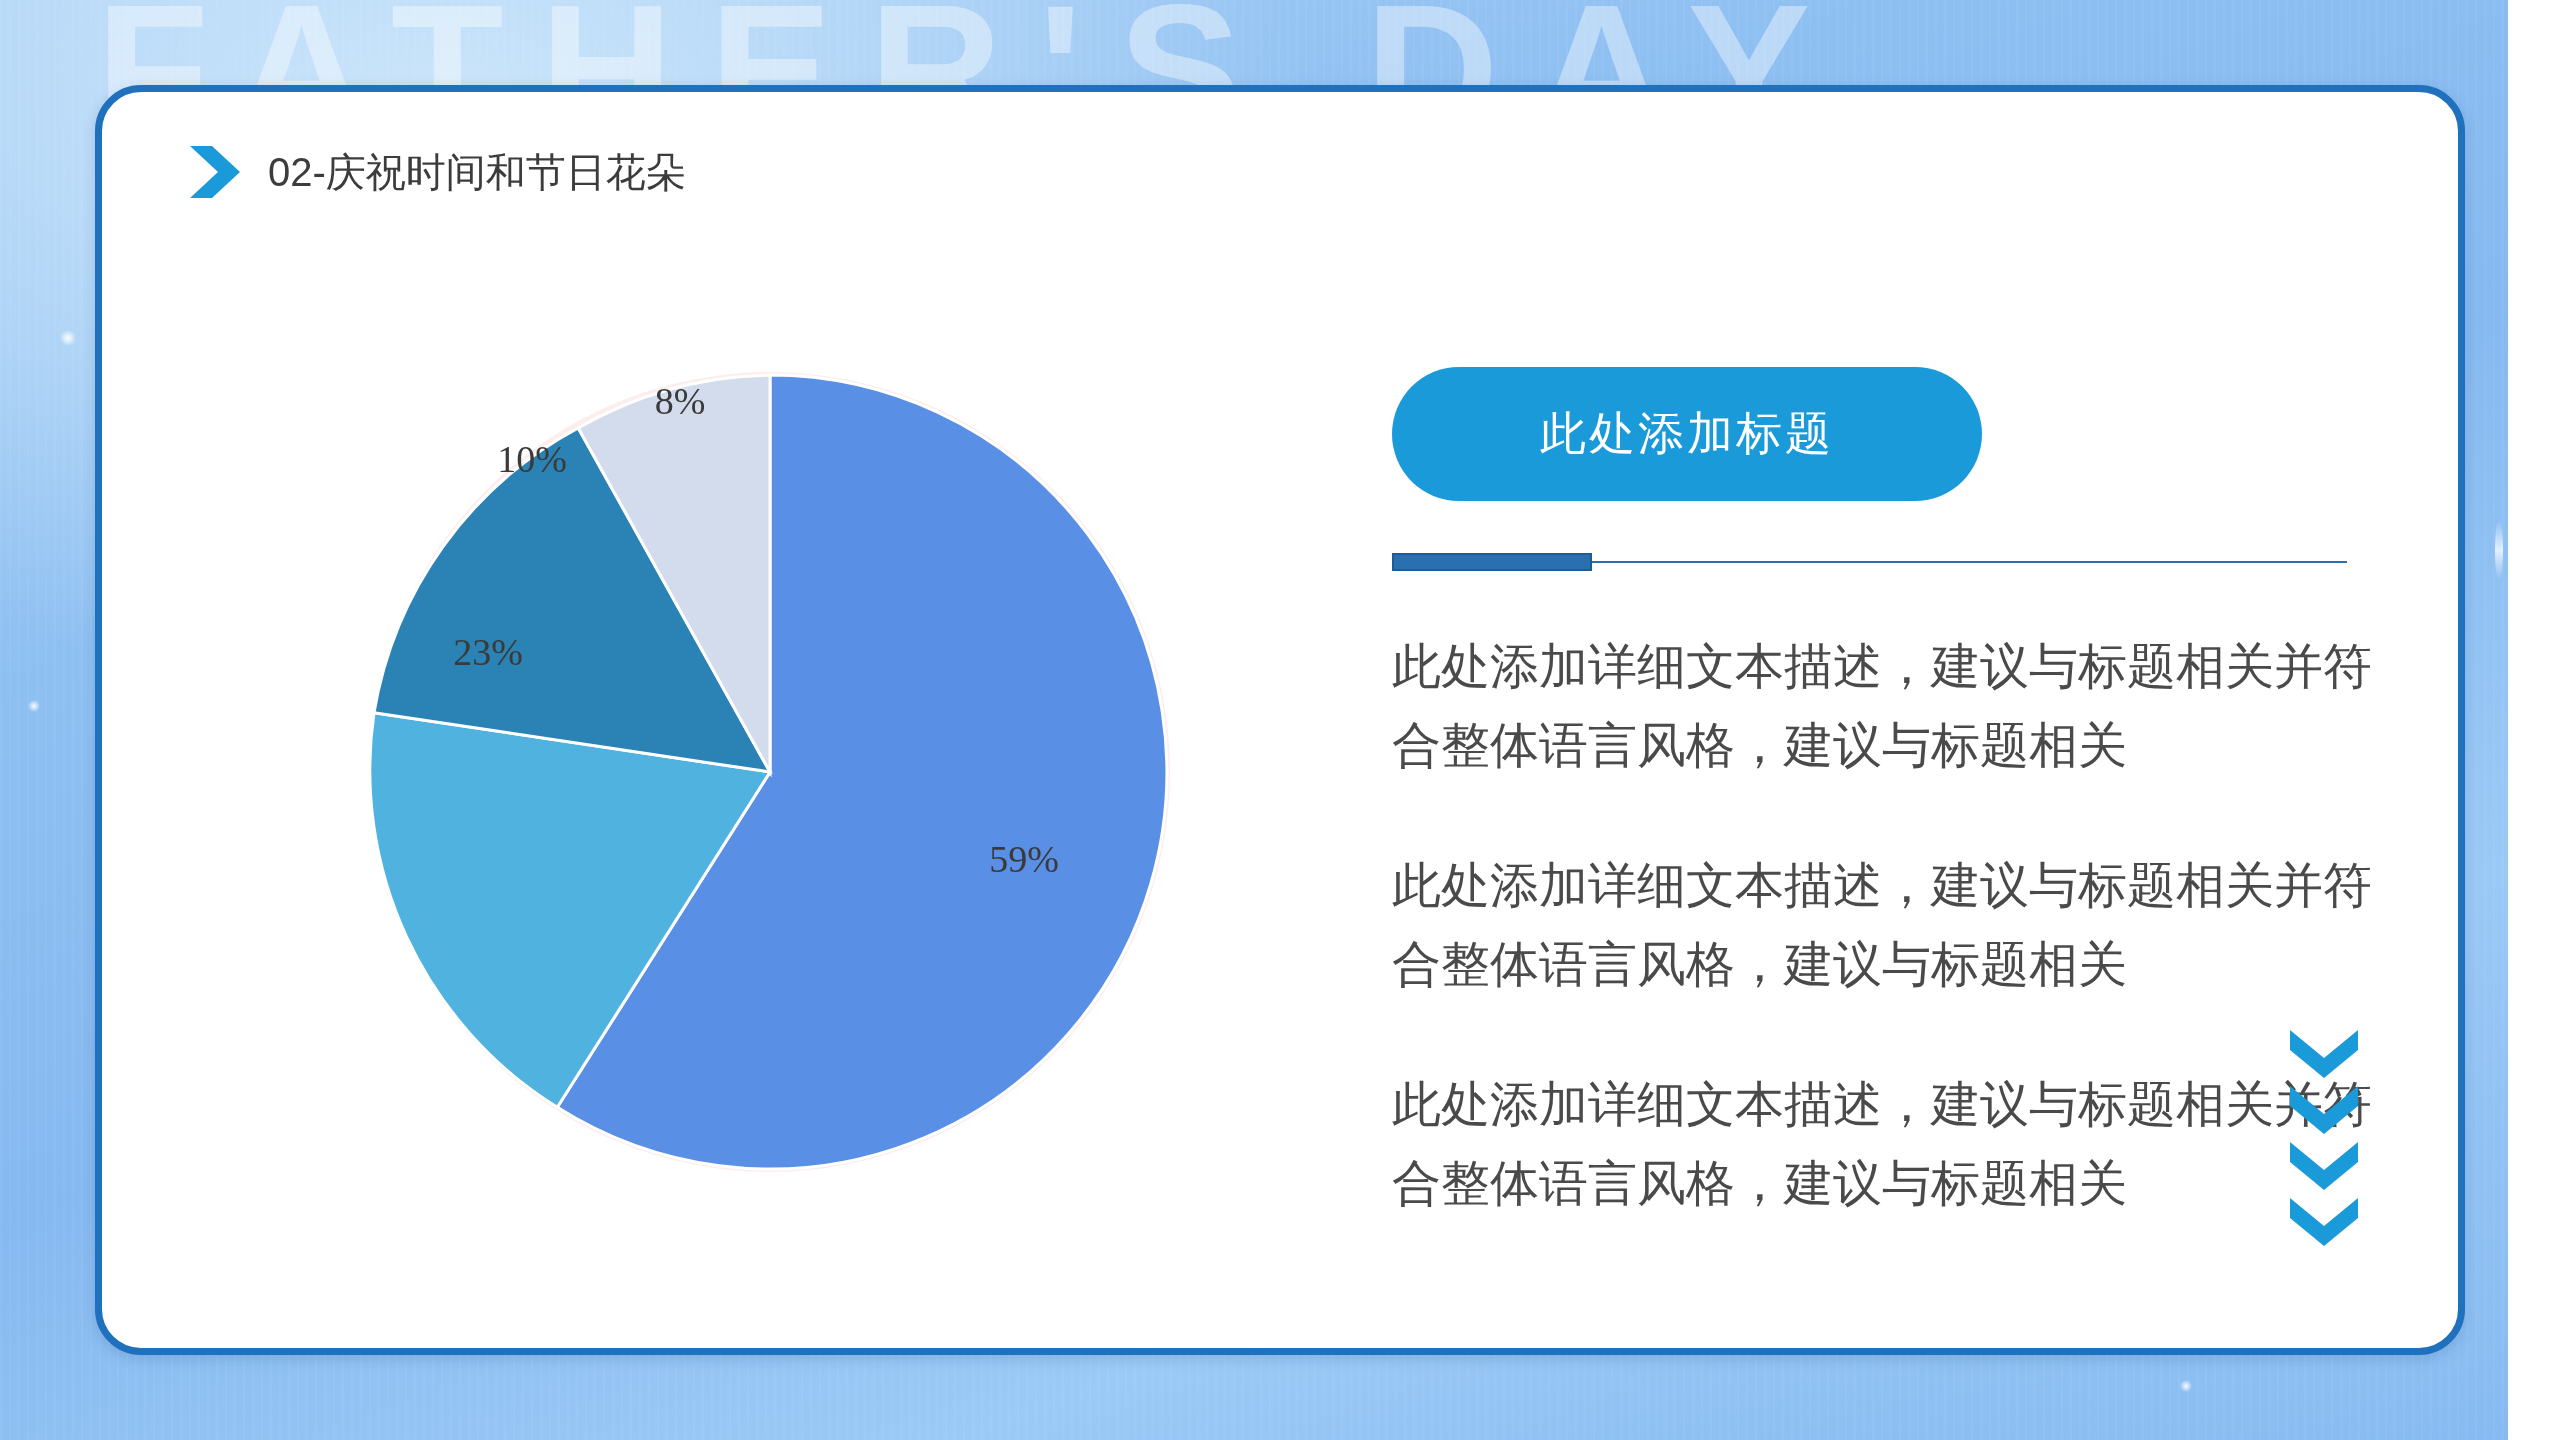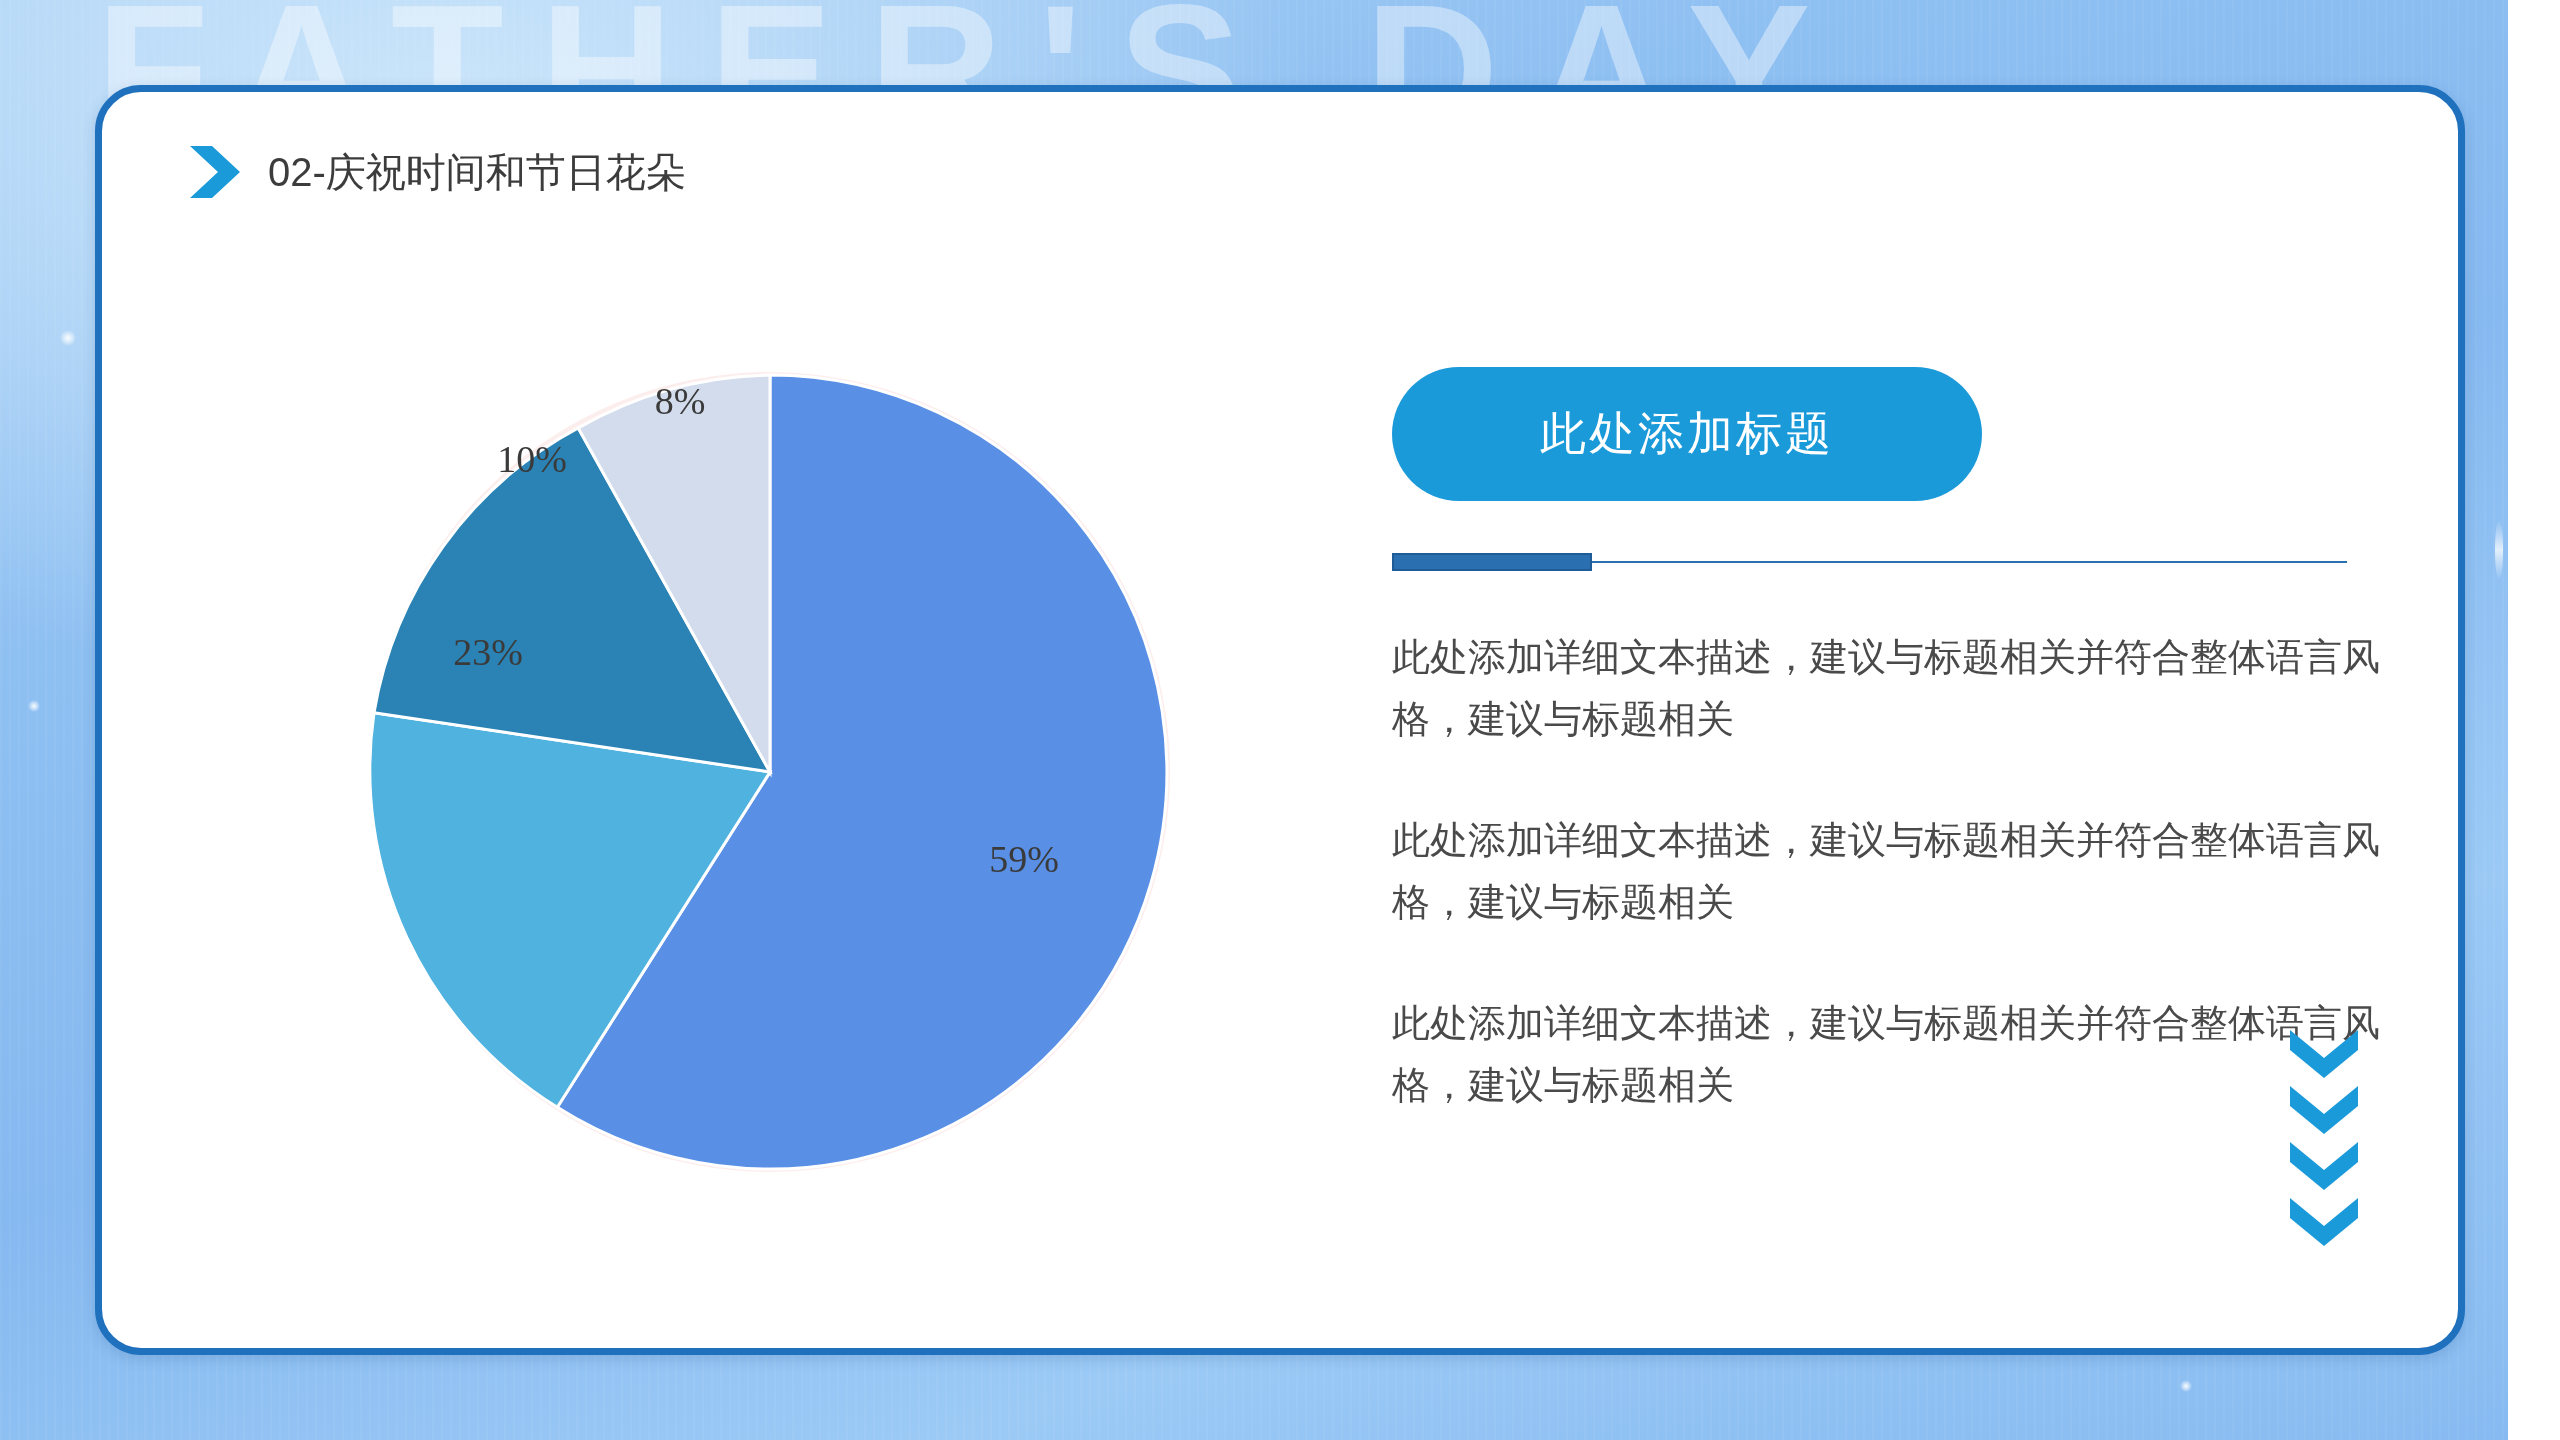--- a/index.html
+++ b/index.html
@@ -202,21 +202,21 @@
     width: 200px;
     height: 18px;
     background: #2a6fb0;
     border: 2px solid #1e5c98;
     box-sizing: border-box;
   }
 
   .para {
     margin-top: 60px;
     width: 1010px;
-    font-size: 38px;
+    font-size: 49px;
     line-height: 1.62;
     color: #4a4a4a;
     font-family: Liberation Sans, sans-serif;
   }
   .para.first { margin-top: 56px; }
 
   
   .chev-stack {
     position: absolute;
     right: 98px;

